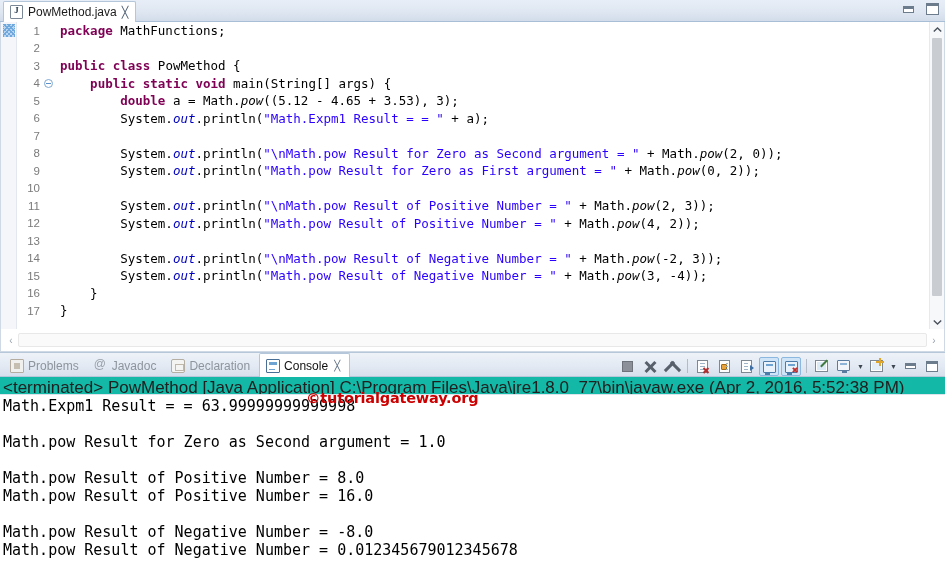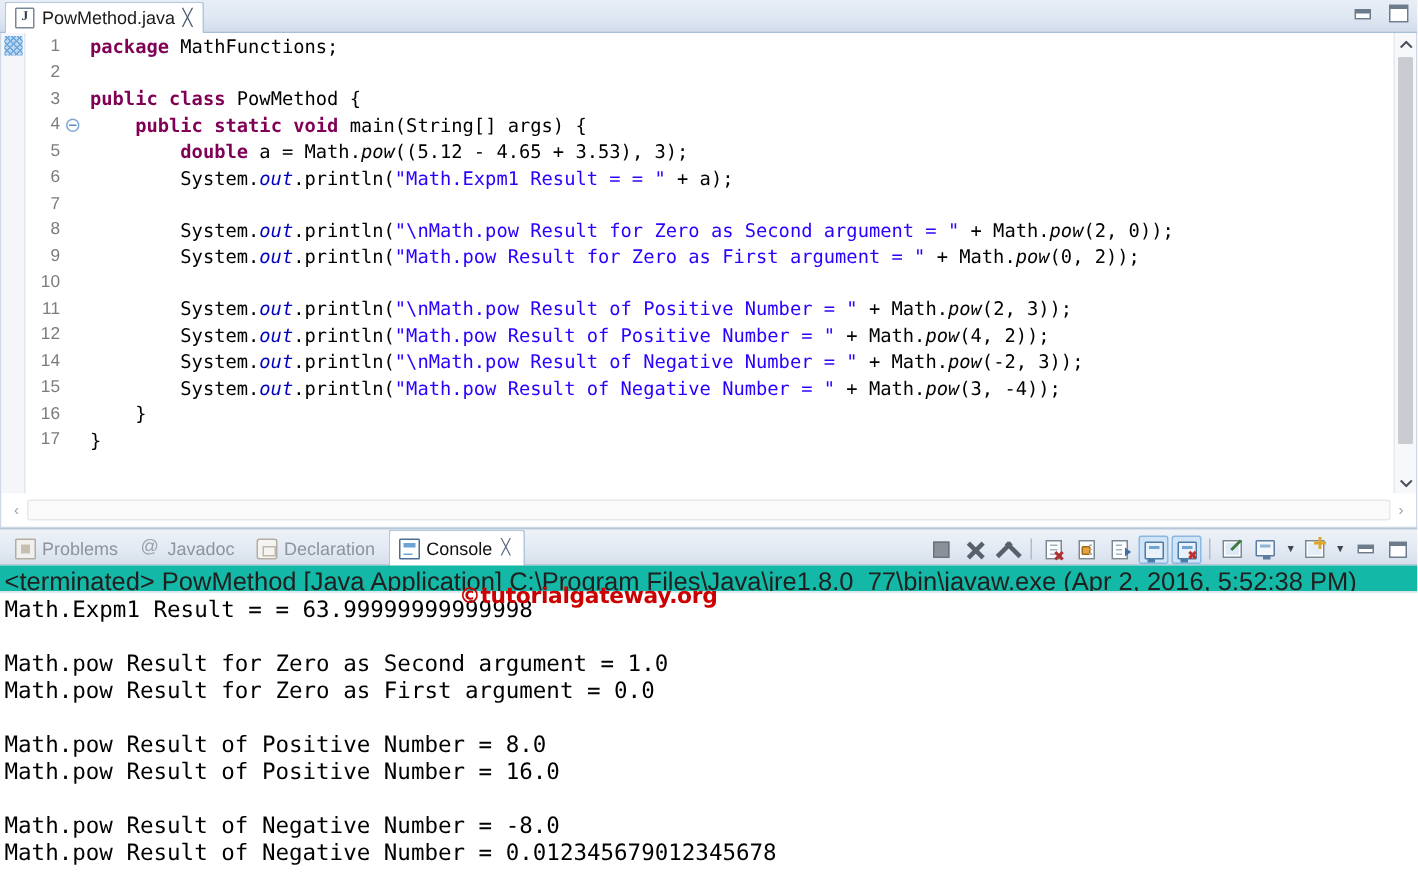--- a/index.html
+++ b/index.html
@@ -434,20 +434,21 @@
           <div class="code-line"><span class="ln">3</span><span class="fold"></span><span class="code-txt"><span class="kw">public</span><span class="pl"> </span><span class="kw">class</span><span class="pl"> PowMethod {</span></span></div>
           <div class="code-line"><span class="ln">4</span><span class="fold"><span class="fold-mark"></span></span><span class="code-txt"><span class="pl">    </span><span class="kw">public</span><span class="pl"> </span><span class="kw">static</span><span class="pl"> </span><span class="kw">void</span><span class="pl"> main(String[] args) {</span></span></div>
           <div class="code-line"><span class="ln">5</span><span class="fold"></span><span class="code-txt"><span class="pl">        </span><span class="kw">double</span><span class="pl"> a = Math.</span><span class="mth">pow</span><span class="pl">((5.12 - 4.65 + 3.53), 3);</span></span></div>
           <div class="code-line"><span class="ln">6</span><span class="fold"></span><span class="code-txt"><span class="pl">        System.</span><span class="fld">out</span><span class="pl">.println(</span><span class="str">"Math.Expm1 Result = = "</span><span class="pl"> + a);</span></span></div>
           <div class="code-line"><span class="ln">7</span><span class="fold"></span><span class="code-txt"></span></div>
           <div class="code-line"><span class="ln">8</span><span class="fold"></span><span class="code-txt"><span class="pl">        System.</span><span class="fld">out</span><span class="pl">.println(</span><span class="str">"\nMath.pow Result for Zero as Second argument = "</span><span class="pl"> + Math.</span><span class="mth">pow</span><span class="pl">(2, 0));</span></span></div>
           <div class="code-line"><span class="ln">9</span><span class="fold"></span><span class="code-txt"><span class="pl">        System.</span><span class="fld">out</span><span class="pl">.println(</span><span class="str">"Math.pow Result for Zero as First argument = "</span><span class="pl"> + Math.</span><span class="mth">pow</span><span class="pl">(0, 2));</span></span></div>
           <div class="code-line"><span class="ln">10</span><span class="fold"></span><span class="code-txt"></span></div>
           <div class="code-line"><span class="ln">11</span><span class="fold"></span><span class="code-txt"><span class="pl">        System.</span><span class="fld">out</span><span class="pl">.println(</span><span class="str">"\nMath.pow Result of Positive Number = "</span><span class="pl"> + Math.</span><span class="mth">pow</span><span class="pl">(2, 3));</span></span></div>
           <div class="code-line"><span class="ln">12</span><span class="fold"></span><span class="code-txt"><span class="pl">        System.</span><span class="fld">out</span><span class="pl">.println(</span><span class="str">"Math.pow Result of Positive Number = "</span><span class="pl"> + Math.</span><span class="mth">pow</span><span class="pl">(4, 2));</span></span></div>
+          <div class="code-line"><span class="ln">13</span><span class="fold"></span><span class="code-txt"></span></div>
           <div class="code-line"><span class="ln">14</span><span class="fold"></span><span class="code-txt"><span class="pl">        System.</span><span class="fld">out</span><span class="pl">.println(</span><span class="str">"\nMath.pow Result of Negative Number = "</span><span class="pl"> + Math.</span><span class="mth">pow</span><span class="pl">(-2, 3));</span></span></div>
           <div class="code-line"><span class="ln">15</span><span class="fold"></span><span class="code-txt"><span class="pl">        System.</span><span class="fld">out</span><span class="pl">.println(</span><span class="str">"Math.pow Result of Negative Number = "</span><span class="pl"> + Math.</span><span class="mth">pow</span><span class="pl">(3, -4));</span></span></div>
           <div class="code-line"><span class="ln">16</span><span class="fold"></span><span class="code-txt"><span class="pl">    }</span></span></div>
           <div class="code-line"><span class="ln">17</span><span class="fold"></span><span class="code-txt"><span class="pl">}</span></span></div>
         </div>
 
       <div class="vscroll">
         <div class="vscroll-up">
           <svg width="9" height="6" viewBox="0 0 9 6">
               <path d="M0.8 4.6 L4.5 1 L8.2 4.6" fill="none" stroke="#4a525c" stroke-width="1.4"></path>
@@ -559,21 +560,20 @@
           </span>
         </div>
     </div>
 
     <div class="console-header">&lt;terminated&gt; PowMethod [Java Application] C:\Program Files\Java\jre1.8.0_77\bin\javaw.exe (Apr 2, 2016, 5:52:38 PM)</div>
 
     <div class="console-body" id="console-output">
         <div class="out-line">Math.Expm1 Result = = 63.99999999999998</div>
         <div class="out-line">&nbsp;</div>
         <div class="out-line">Math.pow Result for Zero as Second argument = 1.0</div>
-        <div class="out-line">Math.pow Result for Zero as First argument = 0.0</div>
         <div class="out-line">&nbsp;</div>
         <div class="out-line">Math.pow Result of Positive Number = 8.0</div>
         <div class="out-line">Math.pow Result of Positive Number = 16.0</div>
         <div class="out-line">&nbsp;</div>
         <div class="out-line">Math.pow Result of Negative Number = -8.0</div>
         <div class="out-line">Math.pow Result of Negative Number = 0.012345679012345678</div>
       </div>
   </div>
 
   <div class="watermark">©tutorialgateway.org</div>

